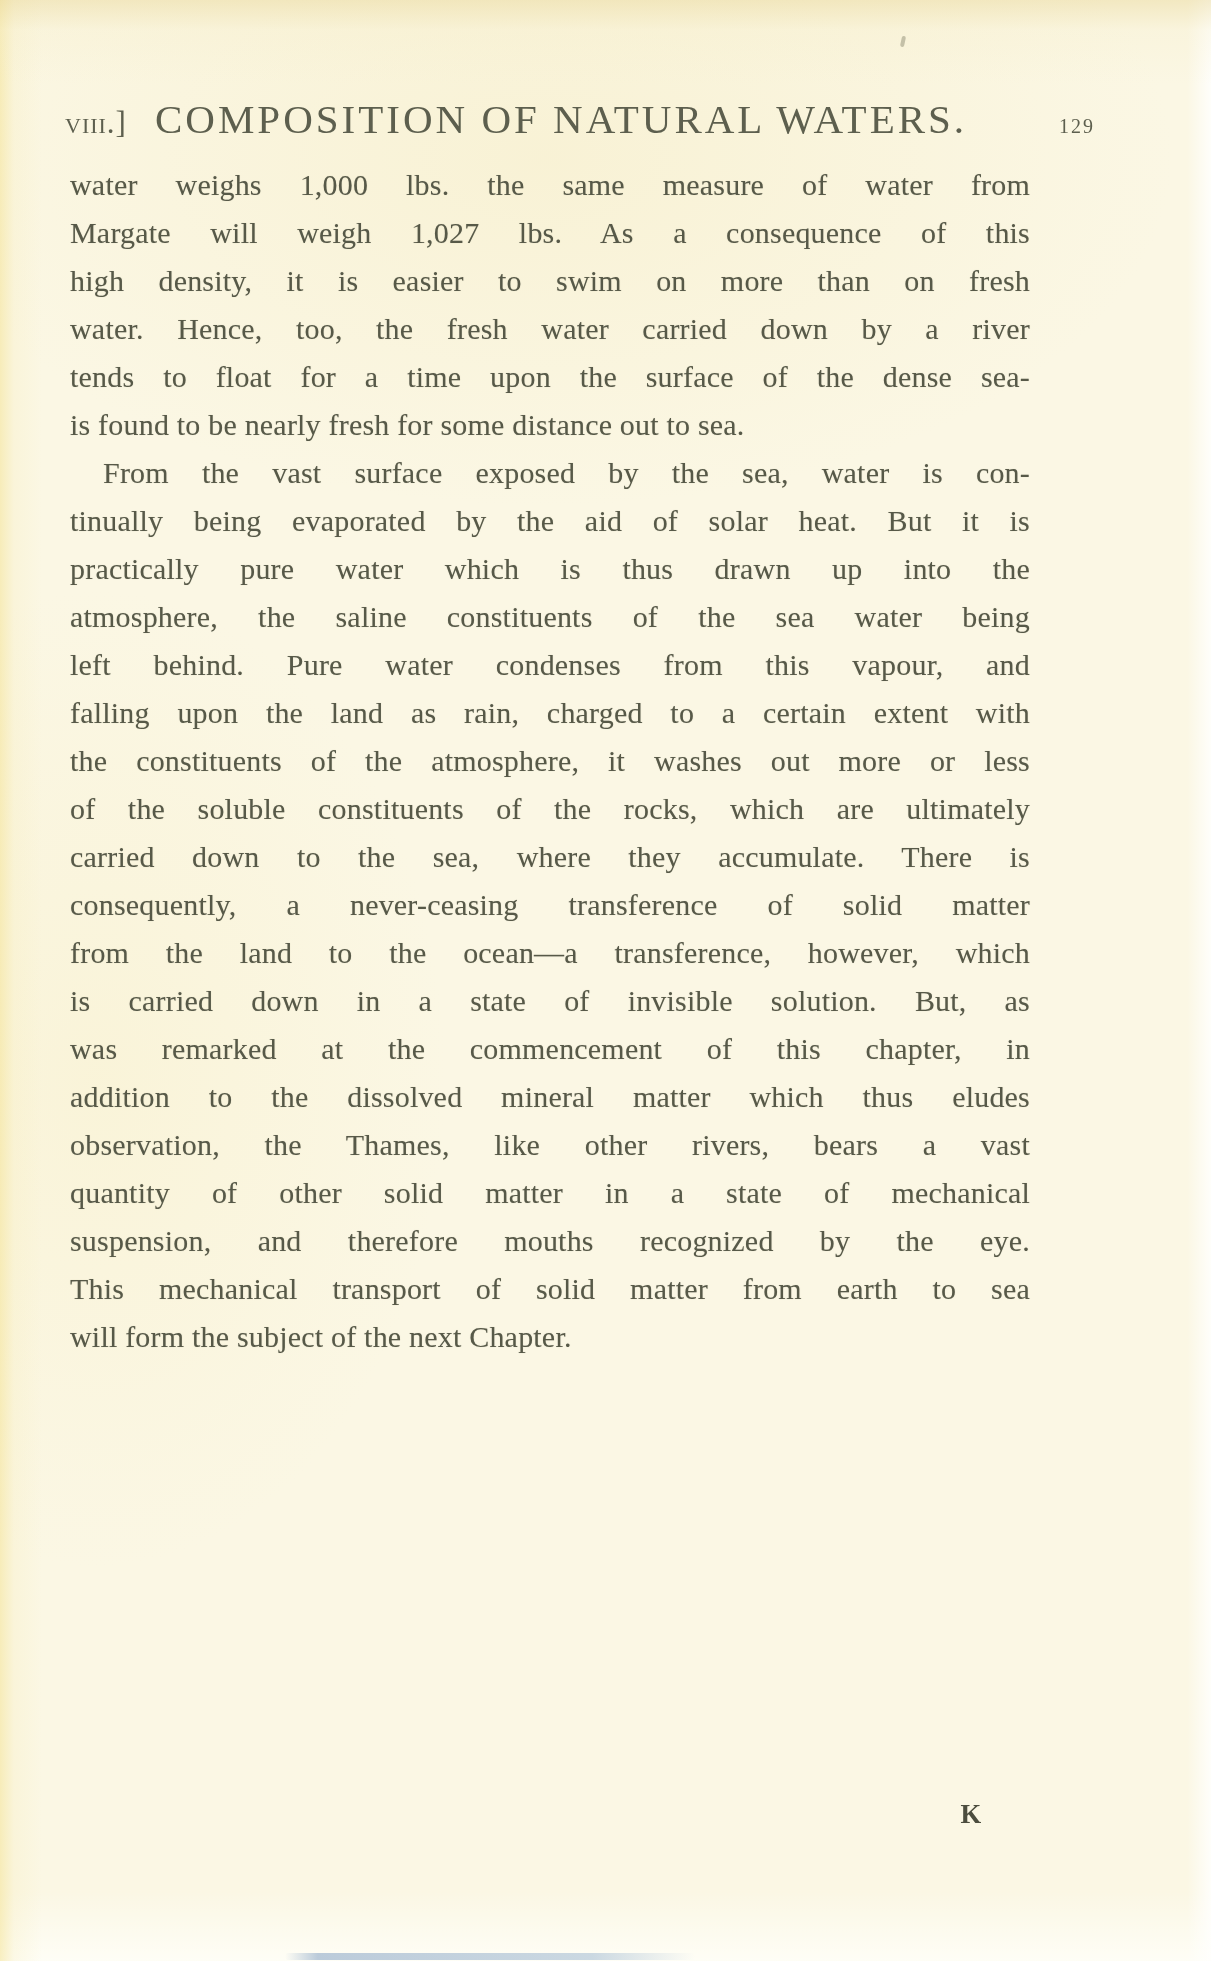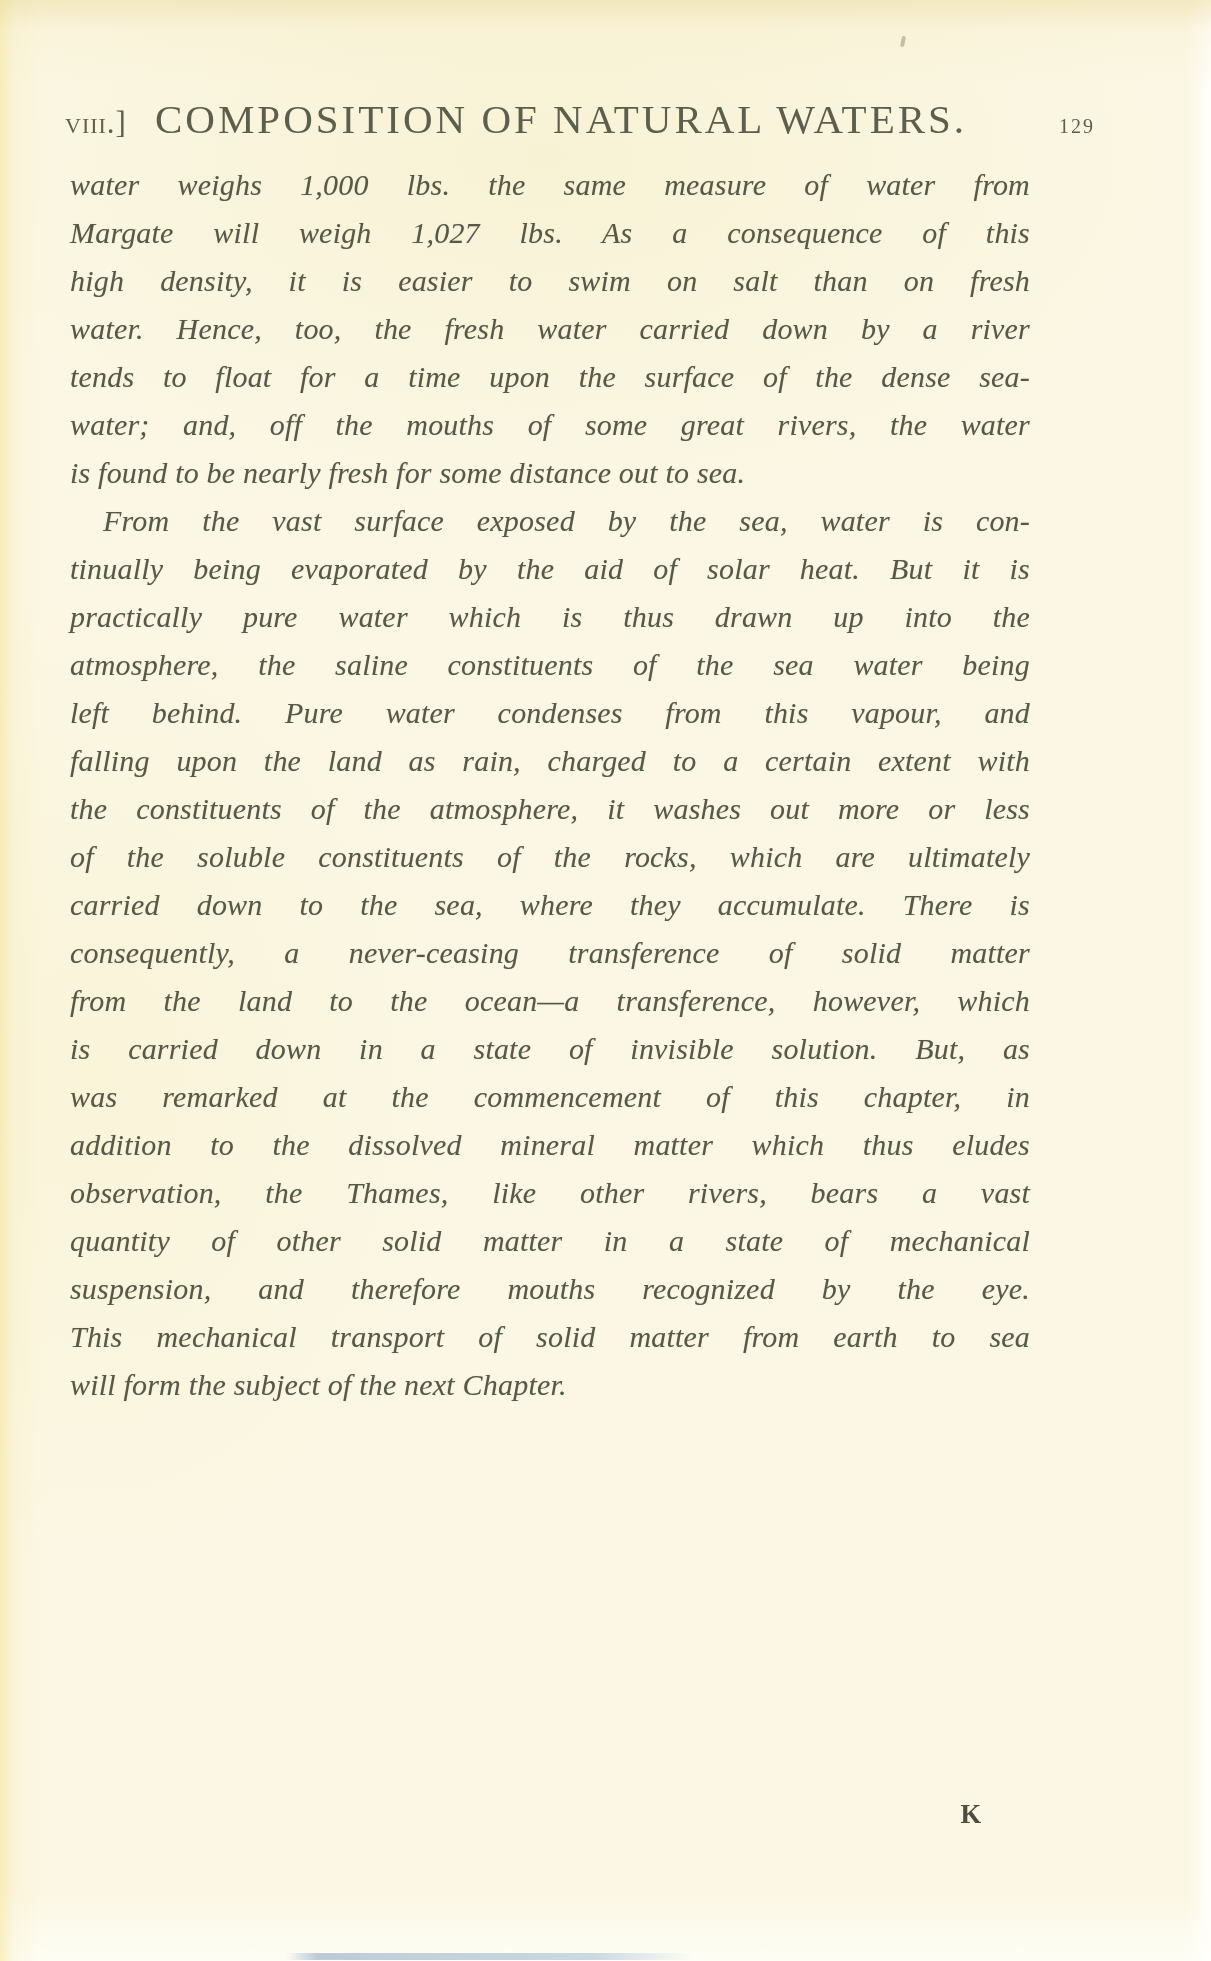--- a/index.html
+++ b/index.html
@@ -52,21 +52,20 @@
   }
 
   .text-block {
     margin-top: 20px;
     margin-left: 5px;
     width: 960px;
     font-size: 30px;
     line-height: 48px;
     letter-spacing: 0.2px;
     text-shadow: 0 0 1px rgba(87,89,72,0.25);
-    font-style: italic;
   }
   .para { margin: 0; }
   .line {
     text-align: justify;
     text-align-last: justify;
     white-space: normal;
   }
   .line.para-end { text-align-last: left; }
   .line.indent { text-indent: 33px; }
 
@@ -114,24 +113,23 @@
     <span class="chap">viii.]</span>
     <span class="head-title">COMPOSITION OF NATURAL WATERS.</span>
     <span class="pageno">129</span>
   </div>
 
   <div class="text-block">
 
     <div class="para">
       <div class="line">water weighs 1,000 lbs. the same measure of water from</div>
       <div class="line">Margate will weigh 1,027 lbs. As a consequence of this</div>
-      <div class="line">high density, it is easier to swim on salt than on fresh</div>
+      <div class="line">high density, it is easier to swim on more than on fresh</div>
       <div class="line">water. Hence, too, the fresh water carried down by a river</div>
       <div class="line">tends to float for a time upon the surface of the dense sea-</div>
-      <div class="line">water; and, off the mouths of some great rivers, the water</div>
       <div class="line para-end">is found to be nearly fresh for some distance out to sea.</div>
     </div>
 
     <div class="para">
       <div class="line indent">From the vast surface exposed by the sea, water is con-</div>
       <div class="line">tinually being evaporated by the aid of solar heat. But it is</div>
       <div class="line">practically pure water which is thus drawn up into the</div>
       <div class="line">atmosphere, the saline constituents of the sea water being</div>
       <div class="line">left behind. Pure water condenses from this vapour, and</div>
       <div class="line">falling upon the land as rain, charged to a certain extent with</div>

